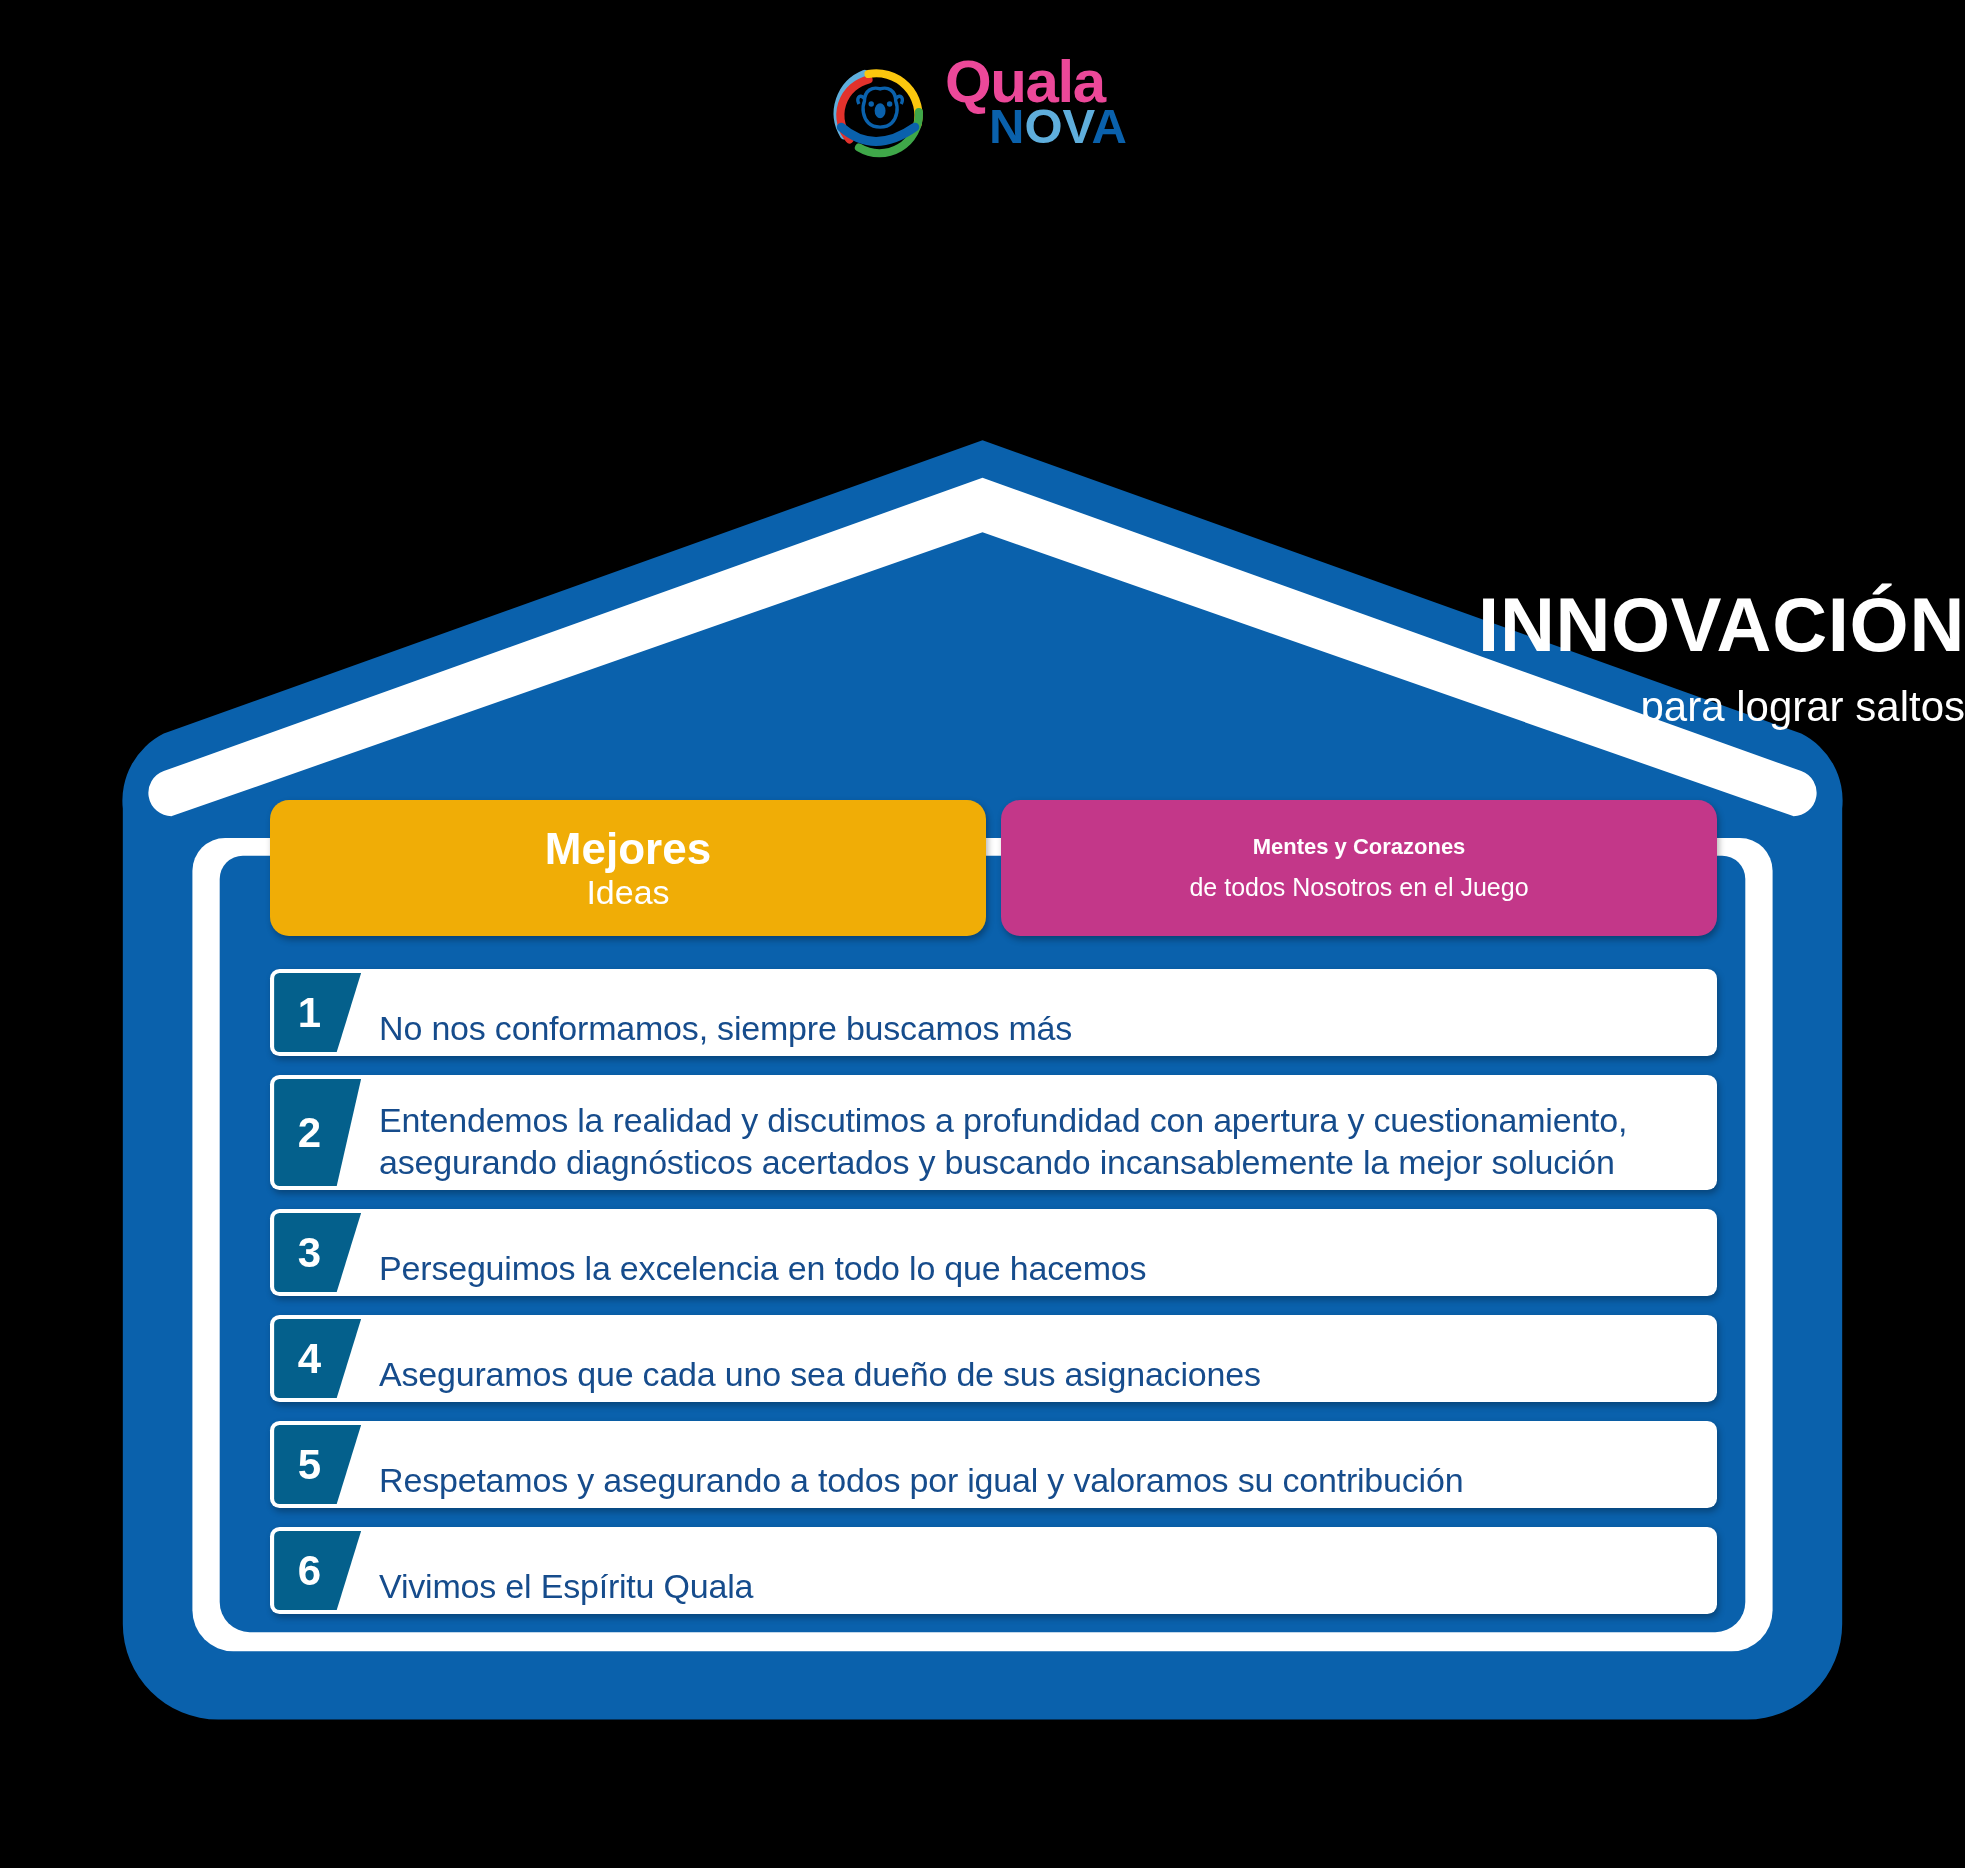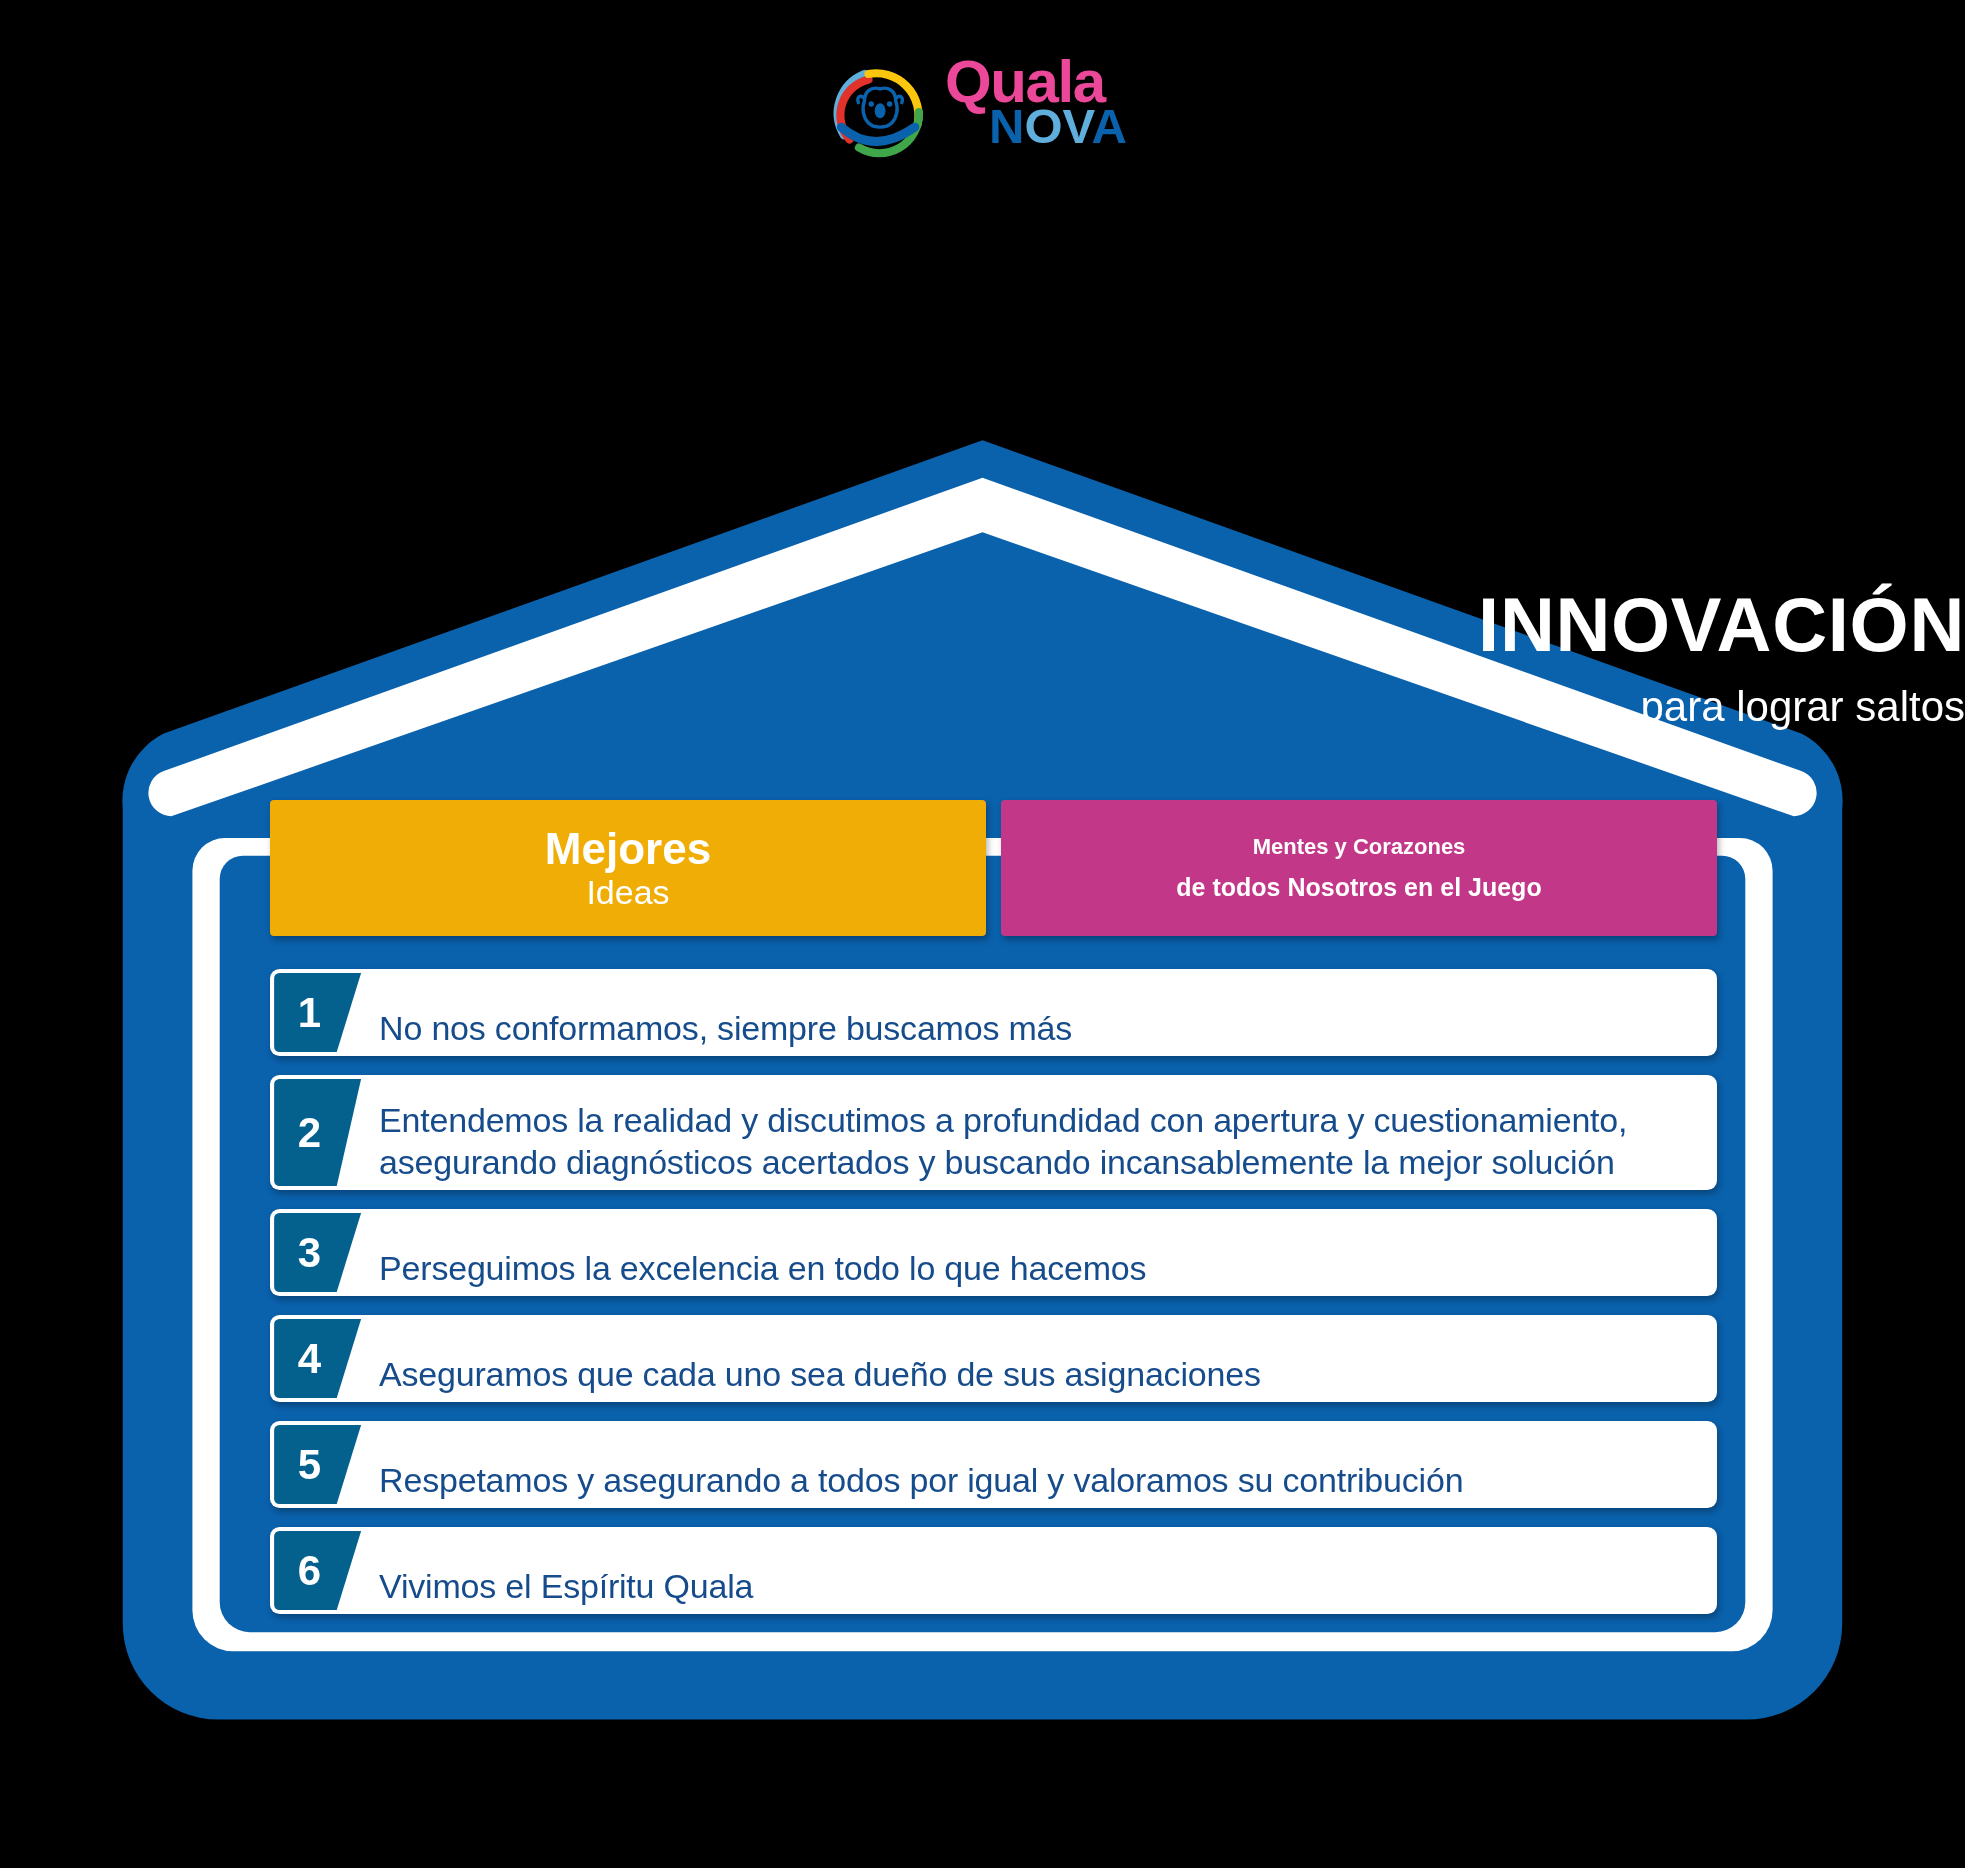--- a/index.html
+++ b/index.html
@@ -27,34 +27,34 @@
   
   #house{position:absolute;left:0;top:0;width:1965px;height:1869px;}
 
   
   #content{
     position:absolute;left:270px;top:800px;width:1447px;height:880px;
   }
 
   .pillars{display:flex;gap:15px;height:136px;}
   .pillar{
-    flex:1 1 0;border-radius:4px;
+    flex:1 1 0;border-radius:19px;
     display:flex;flex-direction:column;align-items:center;justify-content:center;
     color:#ffffff;text-align:center;line-height:1.06;
     box-shadow:2px 3.4px 6.1px rgba(0,0,0,.30);
   }
   .pillar .l1{display:block;}
   .pillar .l2{display:block;}
 
   .pillar.p1 .l1{font-size:44px;font-weight:bold;}
   .pillar.p1 .l2{font-size:34px;font-weight:normal;margin-top:1.4px;}
   .pillar.p2 .l1{font-size:35px;font-weight:normal;}
   .pillar.p2 .l2{font-size:38px;font-weight:bold;margin-top:1.4px;}
   .pillar.p3 .l1{font-size:22px;font-weight:bold;}
-  .pillar.p3 .l2{font-size:25px;font-weight:bold;margin-top:16px;}
+  .pillar.p3 .l2{font-size:25px;font-weight:normal;margin-top:16px;}
 
   .rows{margin-top:33px;display:flex;flex-direction:column;gap:19px;}
   .row{
     position:relative;background:#ffffff;border-radius:9.6px;
     min-height:87px;display:flex;align-items:stretch;
     box-shadow:2px 3.4px 6.8px rgba(0,0,0,.28);
     overflow:hidden;
   }
   .row.tall{min-height:115px;}
   .badge{

